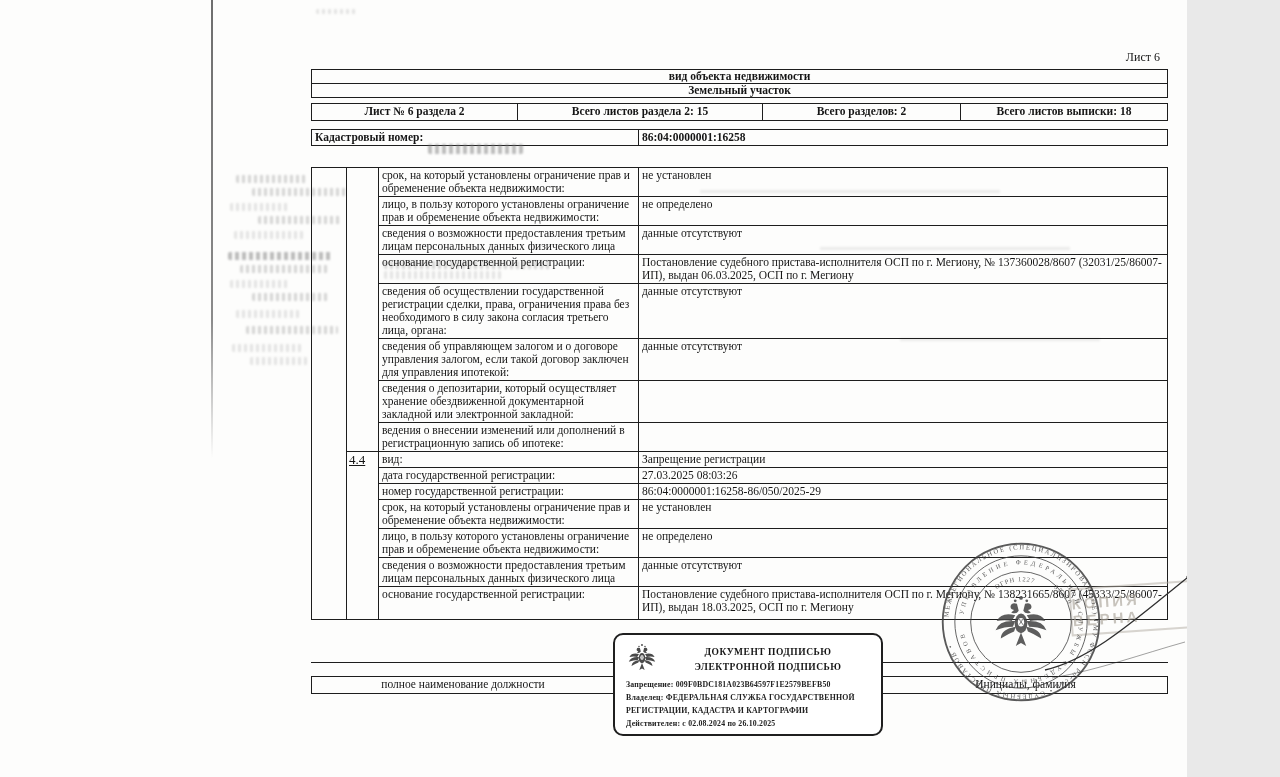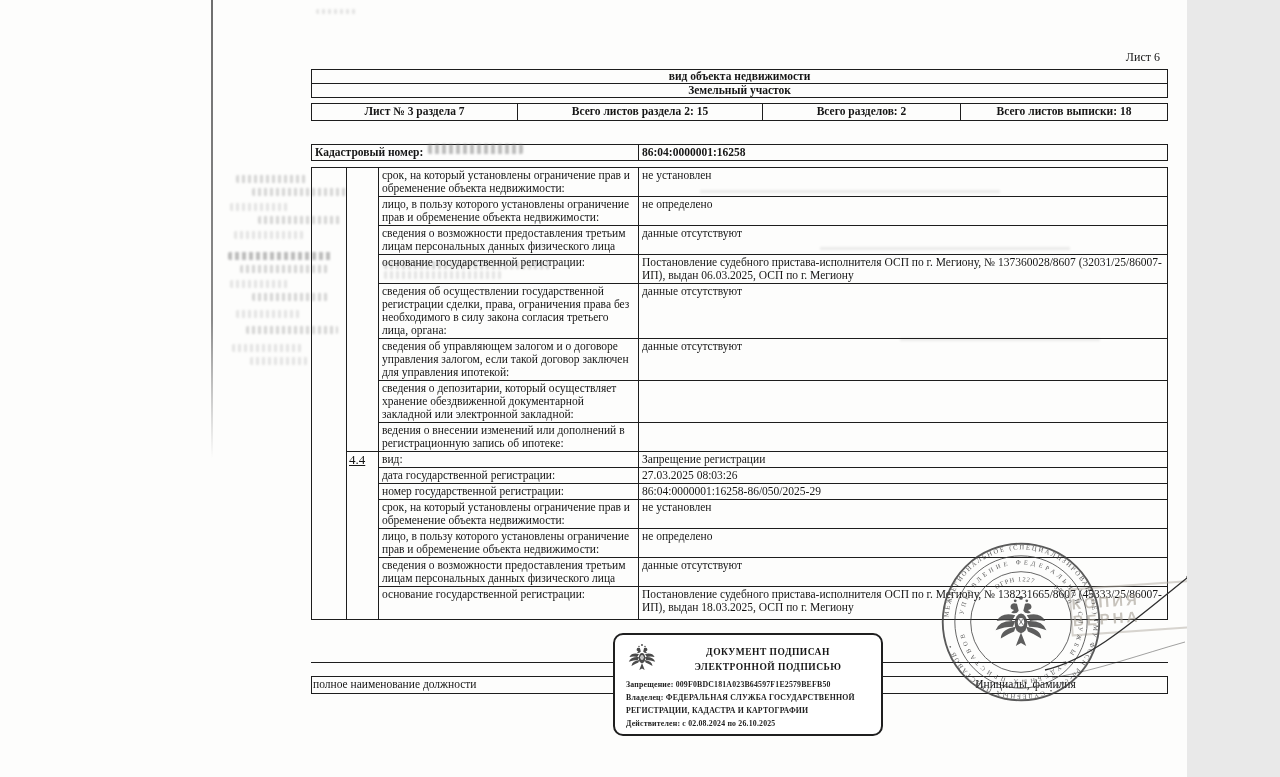--- a/index.html
+++ b/index.html
@@ -13,30 +13,30 @@
   td{border:1.2px solid #1d1d1d;vertical-align:top;padding:1px 3px;font-size:11.5px;line-height:13px;}
   .hdr td{text-align:center;font-weight:bold;}
   .sheet-label{font-size:12px;text-align:right;}
   
   .t-title{left:311px;top:69px;width:857px;}
   .t-title td{height:13px;padding:0 2px;}
   .t-meta{left:311px;top:103px;width:857px;}
   .t-meta td{height:14px;}
   .t-req{left:311px;top:125px;width:857px;}
   .t-req td{height:12px;font-weight:bold;}
-  .t-cad{left:311px;top:144px;width:857px;}
+  .t-cad{left:311px;top:129px;width:857px;}
   .t-cad td{height:13px;font-weight:bold;}
   
   .t-main{left:311px;top:167px;width:857px;padding-left:16px;}
   .t-main .num{font-size:13px;padding:1px 2px;text-decoration:underline;}
   
   .sig-line{left:311px;top:662px;width:857px;height:0;border-top:1.2px solid #1d1d1d;}
   .caption-box{left:311px;top:676px;width:855px;height:16px;border:1.2px solid #1d1d1d;border-left-width:1px;}
   .caption{position:absolute;top:678px;font-size:11.5px;}
-  .caption.pos{left:313px;width:300px;text-align:left;font-family:Liberation Serif, serif;}
+  .caption.pos{left:313px;width:300px;text-align:center;font-family:Liberation Serif, serif;}
   .caption.name{left:883px;width:285px;text-align:center;}
   
   .esign{
     left:613px;top:633px;width:270px;height:103px;background:#fff;
     border:2px solid #1f1f1f;border-radius:10px;z-index:5;box-sizing:border-box;
   }
   .esign .eagle{position:absolute;left:12px;top:7px;color:#4a4a4a;}
   .esign .tl{position:absolute;left:48px;top:10px;width:210px;text-align:center;
     font-weight:bold;font-size:9.5px;letter-spacing:.5px;line-height:15px;}
   .esign .small{position:absolute;left:11px;width:250px;font-size:7.8px;
@@ -127,21 +127,21 @@
 
   <table class="abs t-meta hdr">
     <colgroup>
         <col style="width:206px">
         <col style="width:245px">
         <col style="width:198px">
         <col>
       </colgroup>
     <tbody>
         <tr>
-      <td>Лист № 3 раздела 7</td>
+      <td>Лист № 6 раздела 2</td>
       <td>Всего листов раздела 2: 15</td>
       <td>Всего разделов: 2</td>
       <td>Всего листов выписки: 18</td>
     </tr>
   </tbody>
     </table>
 
 
   <table class="abs t-cad">
     <colgroup>
@@ -273,21 +273,21 @@
     <path d="M 15 114 C 60 104 105 64 152 26 l 5 -4" stroke="#2f2f2f" stroke-width="1.3" fill="none"></path>
     <circle cx="158" cy="21" r="1.6" fill="#2f2f2f"></circle>
     <path d="M 22 122 C 68 114 112 98 155 86" stroke="#2f2f2f" stroke-width="1" fill="none" opacity=".45"></path>
   </svg>
 
   <div class="abs esign">
     <svg class="eagle" width="30" height="33" viewBox="0 0 100 110">
       <use href="#eagle"></use>
     </svg>
     <div class="tl">
-      <div>ДОКУМЕНТ ПОДПИСАН</div>
+      <div>ДОКУМЕНТ ПОДПИСЬЮ</div>
       <div>ЭЛЕКТРОННОЙ ПОДПИСЬЮ</div>
     </div>
     <div class="small" style="top:44px">Запрещение: 009F0BDC181A023B64597F1E2579BEFB50</div>
     <div class="small" style="top:57px">Владелец: ФЕДЕРАЛЬНАЯ СЛУЖБА ГОСУДАРСТВЕННОЙ</div>
     <div class="small" style="top:70px">РЕГИСТРАЦИИ, КАДАСТРА И КАРТОГРАФИИ</div>
     <div class="small" style="top:83px">Действителен: с 02.08.2024 по 26.10.2025</div>
   </div>
 
 </div>
 

